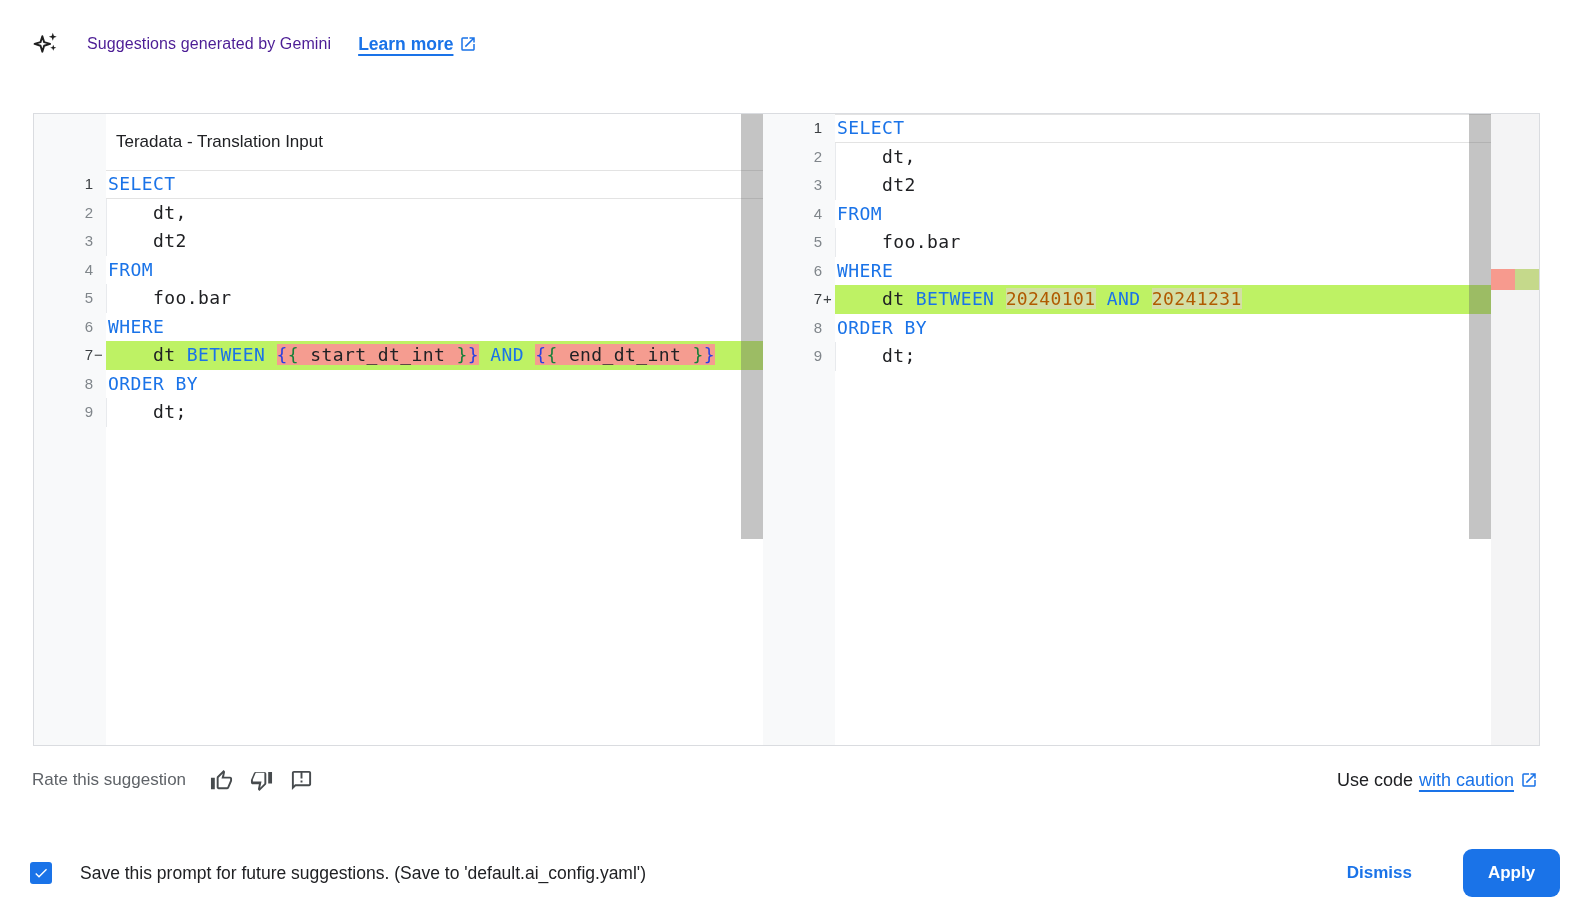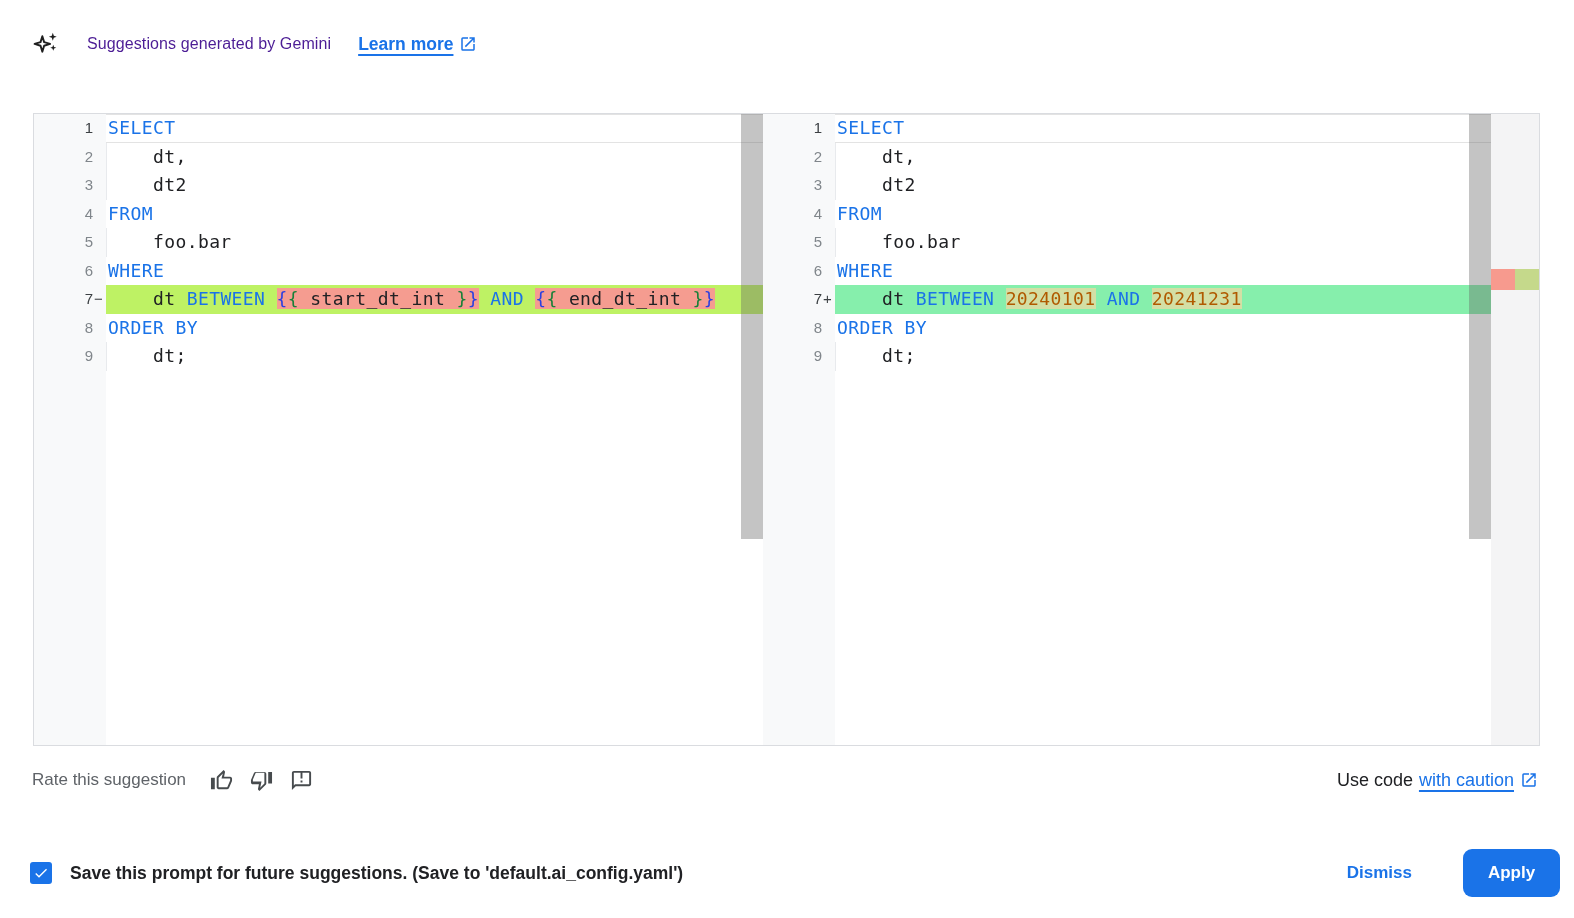--- a/index.html
+++ b/index.html
@@ -23,21 +23,21 @@
   .panel-header .ph-title { background:#fff; }
   .code-lines { position:relative; }
   .code-line { display:flex; height:28.5px; font-family:"DejaVu Sans Mono", monospace; font-size:18px; line-height:28.5px; }
   .code-line .ln { width:59px; text-align:right; font-family:"Liberation Sans", sans-serif; font-size:15px; color:#80868b; }
   .code-line .ln.active { color:#3c4043; }
   .code-line .mk { width:13px; font-family:"Liberation Sans", sans-serif; font-size:15px; color:#3c4043; text-align:left; padding-left:1px; }
   .code-line .lc { flex:1; white-space:pre; padding-left:2px; position:relative; letter-spacing:.4px; }
   .code-line .lc.guide { border-left:1px solid #e8eaed; padding-left:1px; }
   .code-line.current .lc { border-top:1px solid #e3e3e3; border-bottom:1px solid #e3e3e3; line-height:26.5px; }
   .code-line.removed .lc { background:#bef264; }
-  .code-line.added .lc { background:#86efac; }
+  .code-line.added .lc { background:#bef264; }
   .code-line.removed .hl { background:#f59c90; }
   .code-line.added .hl { background:#d3dfa5; }
   .kw { color:#1a73e8; }
   .pl { color:#202124; }
   .bb { color:#2b3fe0; }
   .bg2 { color:#188038; }
   .nm { color:#b05a00; }
 
   .vscroll { position:absolute; top:0; right:0; width:22px; height:100%; }
   .vscroll .thumb { position:absolute; top:0; left:0; width:100%; height:425px; background:rgba(100,100,100,.38); }
@@ -51,21 +51,21 @@
   .rate-group { display:flex; align-items:center; }
   .rate-label { font-size:17px; color:#5f6368; margin-right:24px; }
   .icon-btn { width:23px; height:23px; border:none; background:none; cursor:pointer; padding:0; margin-right:17px; display:flex; align-items:center; }
   .icon-btn svg { width:23px; height:23px; fill:#474b4e; }
   .use-code-group { display:flex; align-items:center; font-size:18px; gap:6px; }
   .caution-link { color:#1a73e8; text-decoration:underline; text-underline-offset:4px; text-decoration-thickness:1.5px; cursor:pointer; }
   .use-code-group svg { width:18px; height:18px; }
 
   
   .bottom-bar { display:flex; align-items:center; justify-content:space-between; margin-top:53px; padding:0 14px 0 30px; height:48px; }
-  .save-group { display:flex; align-items:center; gap:18px;font-weight:bold; }
+  .save-group { display:flex; align-items:center; gap:28px; }
   .checkbox { width:22px; height:22px; border-radius:3px; background:#1a73e8; display:flex; align-items:center; justify-content:center; cursor:pointer; flex:none; }
   .checkbox svg { width:16px; height:16px; fill:#fff; }
   .save-label { font-size:17.5px; color:#202124; }
   .actions { display:flex; align-items:center; gap:51px; }
   .dismiss-btn { background:none; border:none; color:#1a73e8; font-size:17px; font-weight:700; font-family:"Liberation Sans", sans-serif; cursor:pointer; }
   .apply-btn { background:#1a73e8; border:none; color:#fff; font-size:17px; font-weight:700; font-family:"Liberation Sans", sans-serif; width:97px; height:48px; border-radius:9px; cursor:pointer; }
 </style>
 </head>
 <body>
 
@@ -81,20 +81,23 @@
     <svg viewBox="0 0 24 24" fill="#1a73e8">
       <path d="M19 19H5V5h7V3H5a2 2 0 0 0-2 2v14a2 2 0 0 0 2 2h14c1.1 0 2-.9 2-2v-7h-2v7zM14 3v2h3.59l-9.83 9.83 1.41 1.41L19 6.41V10h2V3h-7z"></path>
     </svg>
   </a>
 </div>
 
 <div class="diff-container">
 
   <div class="panel panel-left">
     <div class="gutter-bg"></div>
+    <div class="panel-header">
+      <span class="ph-title">Teradata - Translation Input</span>
+    </div>
     <div class="code-lines">
         <div class="code-line current">
           <span class="ln active">1</span>
           <span class="mk"></span>
           <span class="lc"><span class="kw">SELECT</span></span>
         </div>
         <div class="code-line">
           <span class="ln">2</span>
           <span class="mk"></span>
           <span class="lc guide"><span class="pl">    dt,</span></span>

